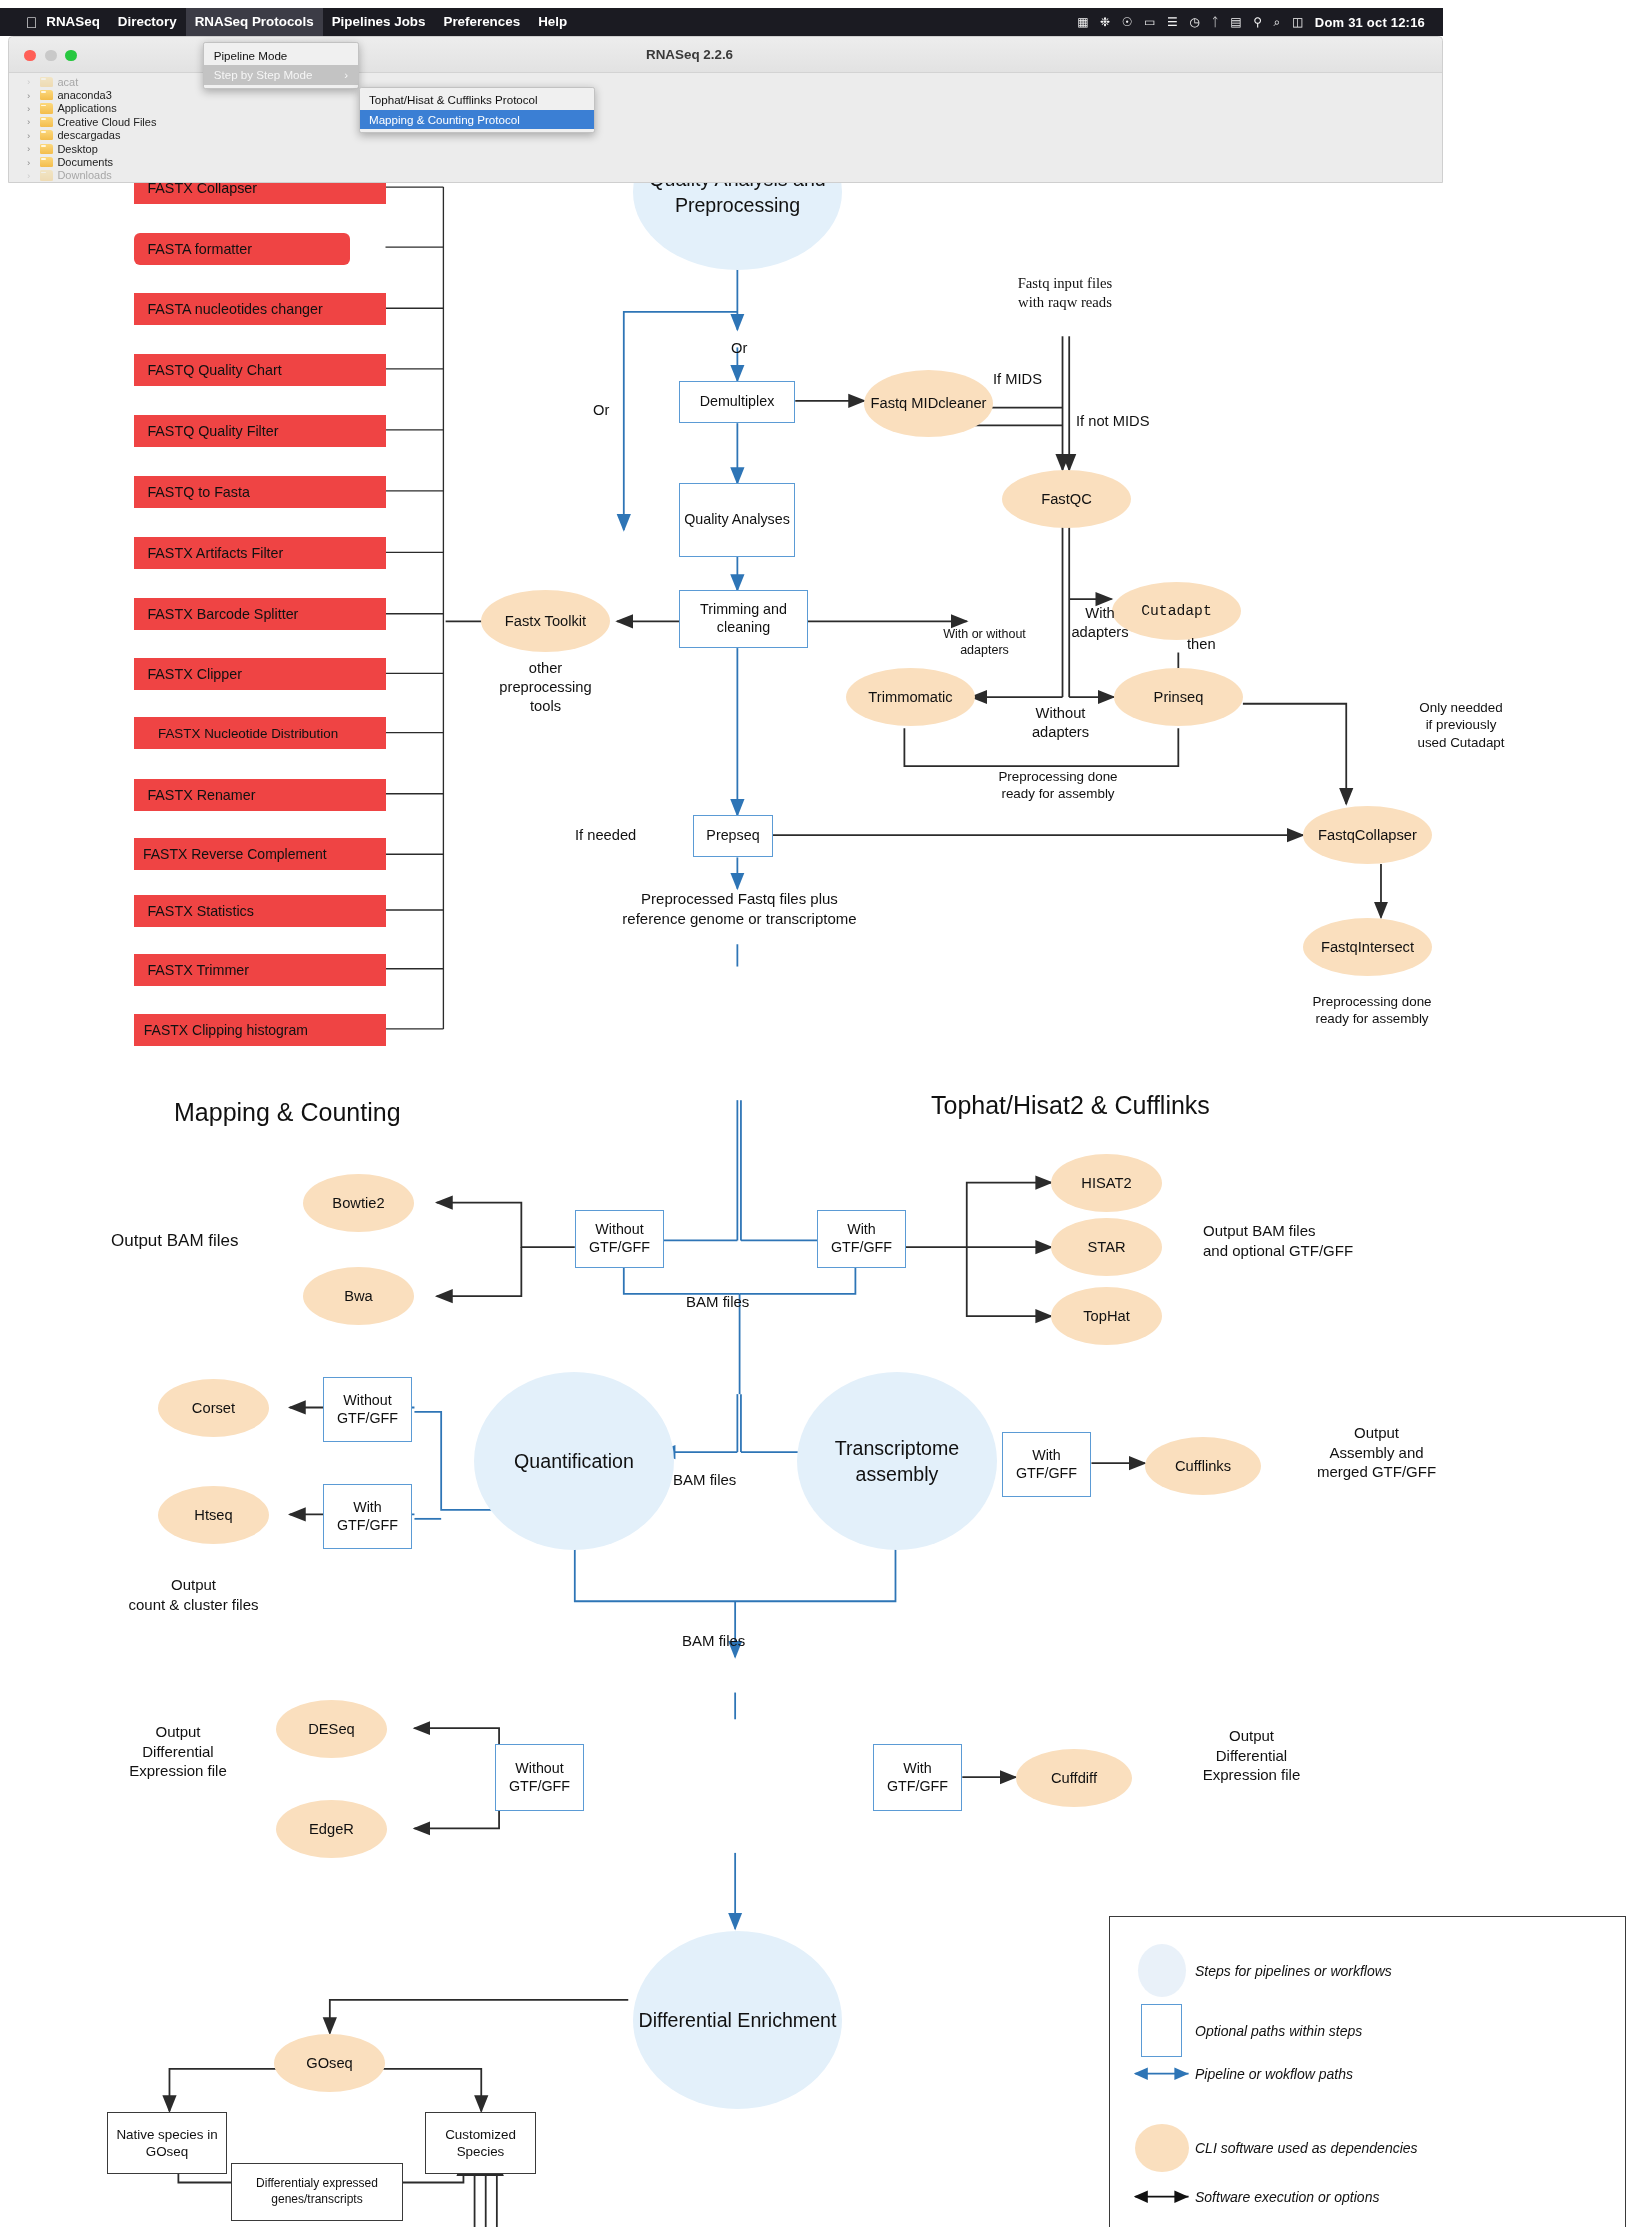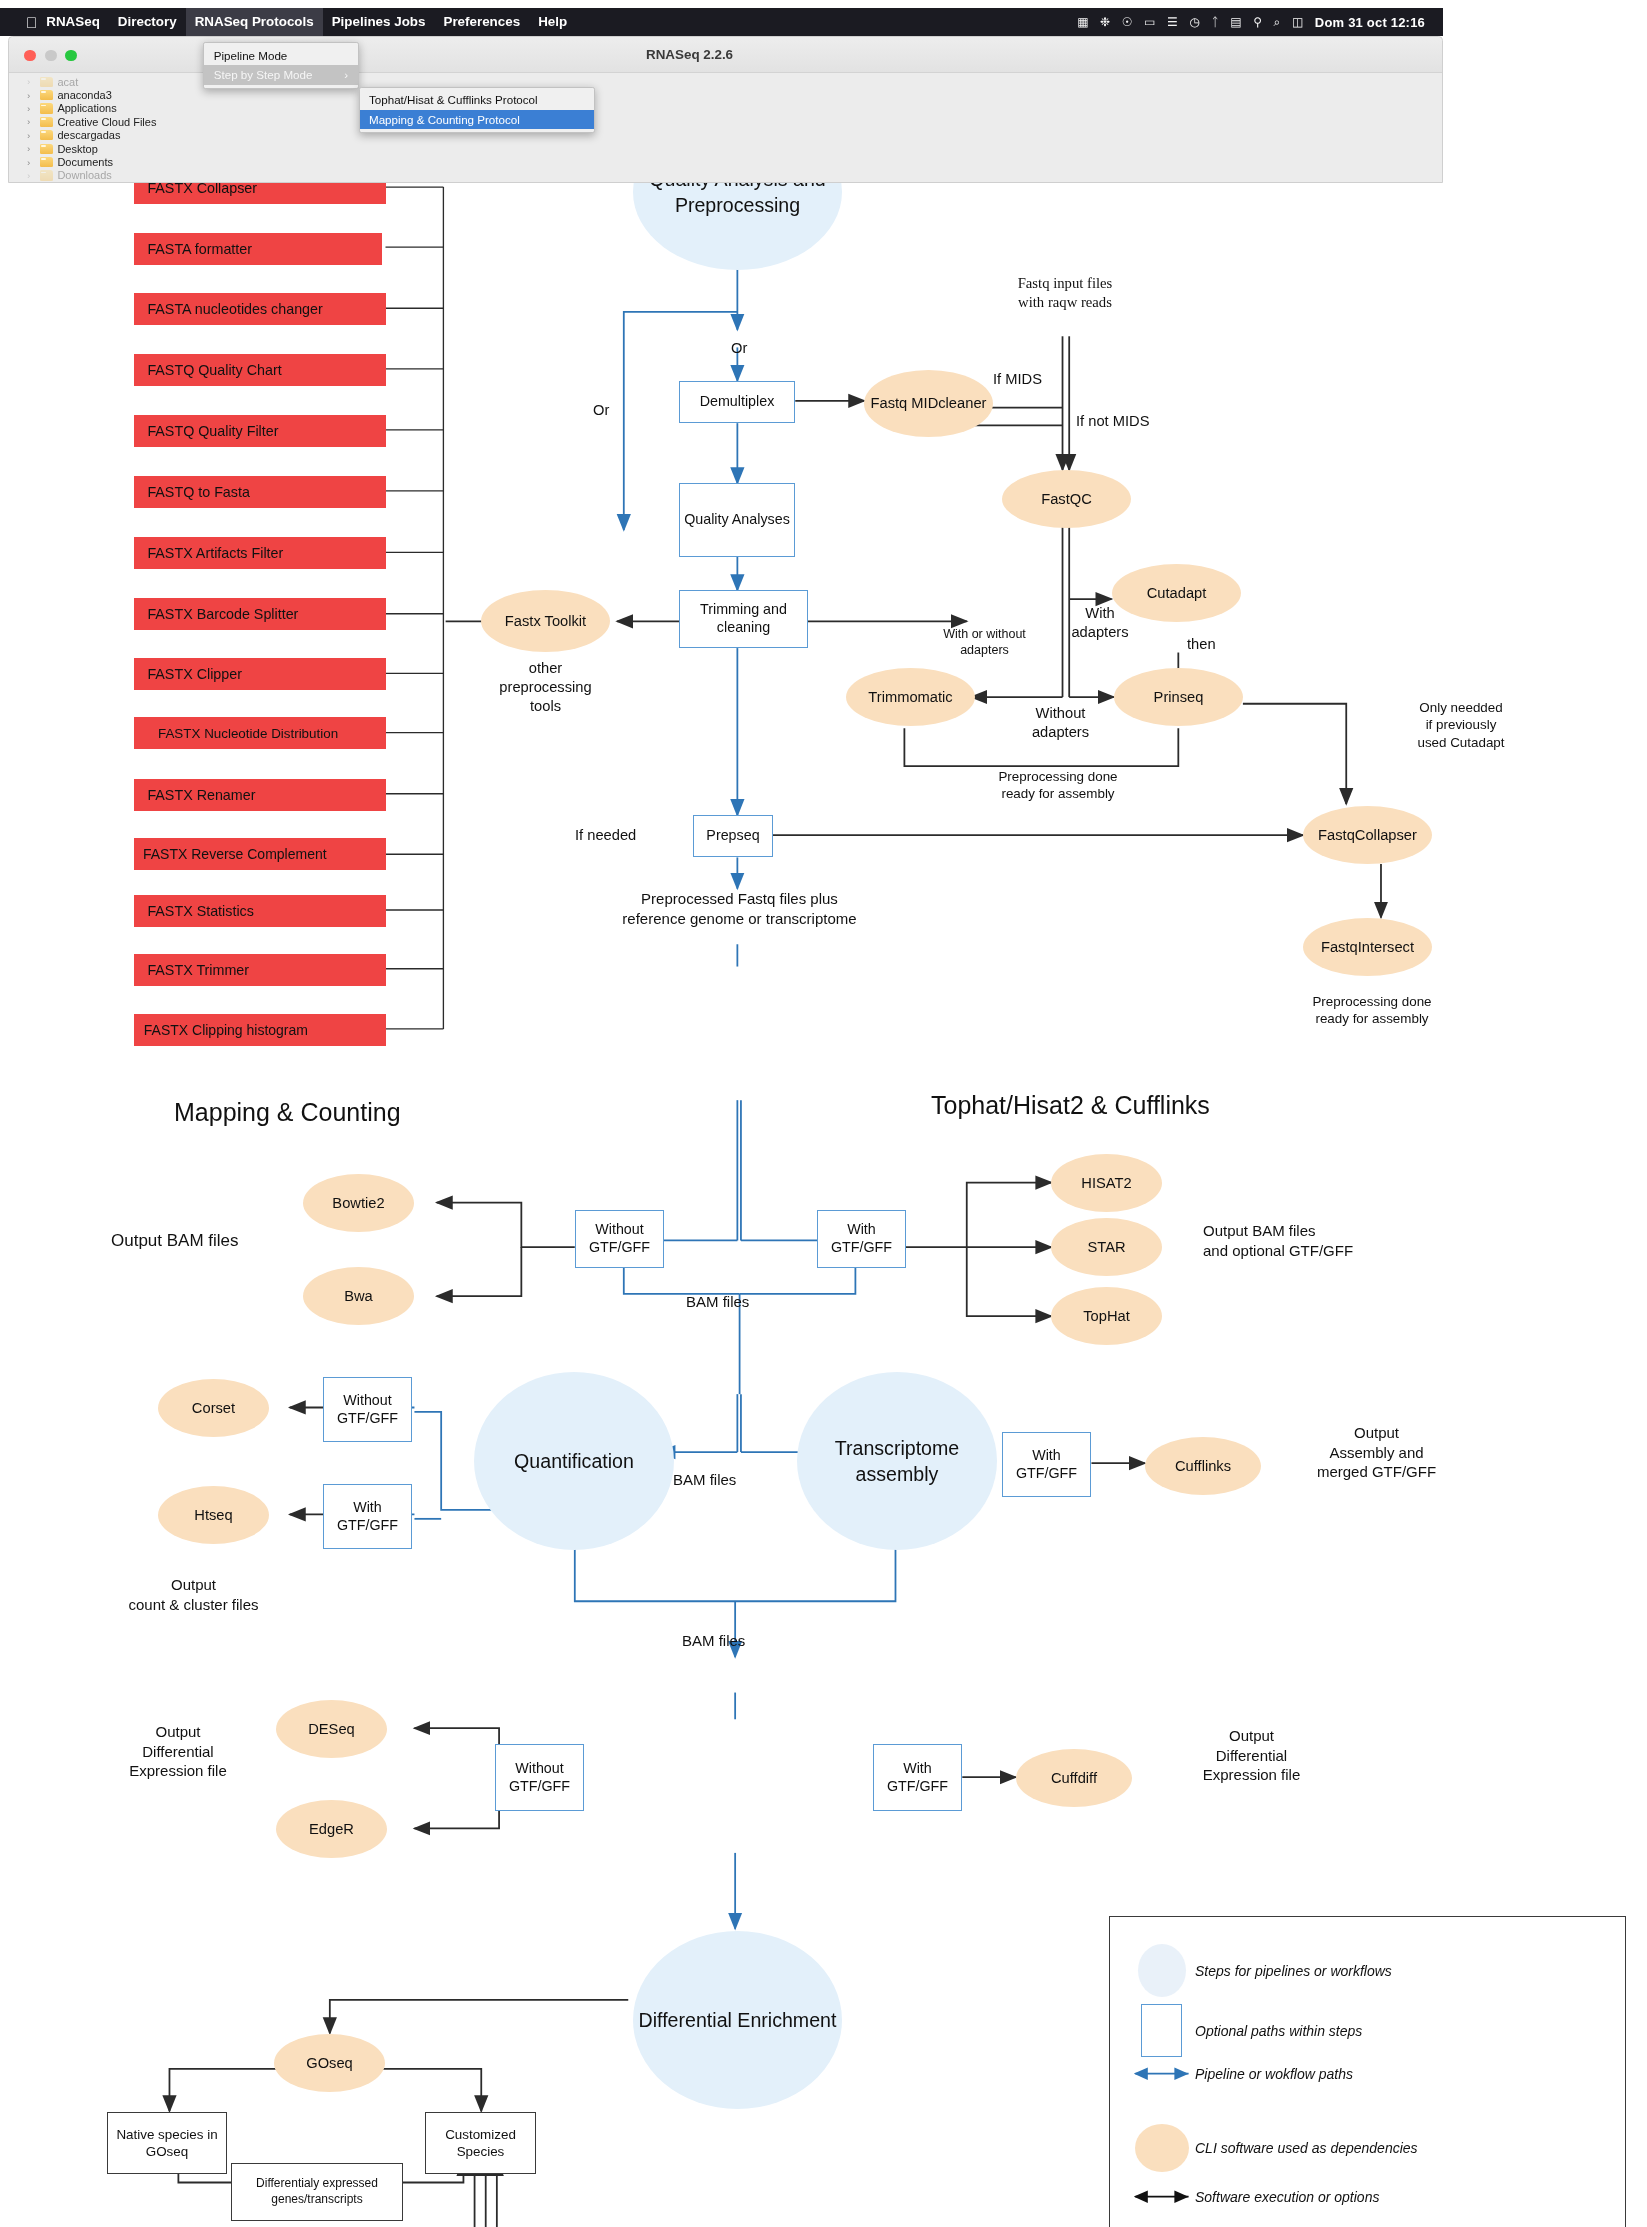--- a/index.html
+++ b/index.html
@@ -357,21 +357,21 @@
       <path d="M865,1918 L995,1918"></path>
     <path d="M865,2043 L995,2043"></path>
       <path d="M865,2175 L995,2175"></path>
     <path d="M865,2310 L995,2310"></path>
   </g>
 </svg>
 
 <div id="nodes">
 
   <div class="node toolbox" style="left:134px;top:172px;width:252px;height:32px;">FASTX Collapser</div>
-  <div class="node toolbox" style="left:134px;top:233px;width:248px;height:32px;">FASTA formatter</div>
+  <div class="node toolbox" style="left:134px;top:233px;width:216px;height:32px;border-radius:6px;">FASTA formatter</div>
   <div class="node toolbox" style="left:134px;top:293px;width:252px;height:32px;">FASTA nucleotides changer</div>
   <div class="node toolbox" style="left:134px;top:354px;width:252px;height:32px;">FASTQ Quality  Chart</div>
   <div class="node toolbox" style="left:134px;top:415px;width:252px;height:32px;">FASTQ Quality Filter</div>
   <div class="node toolbox" style="left:134px;top:476px;width:252px;height:32px;">FASTQ to Fasta</div>
   <div class="node toolbox" style="left:134px;top:537px;width:252px;height:32px;">FASTX Artifacts Filter</div>
   <div class="node toolbox" style="left:134px;top:598px;width:252px;height:32px;">FASTX Barcode Splitter</div>
   <div class="node toolbox" style="left:134px;top:658px;width:252px;height:32px;">FASTX Clipper</div>
   <div class="node toolbox" style="left:134px;top:717px;width:252px;height:32px;padding-left:24px;font-size:13.4px;">FASTX Nucleotide Distribution</div>
   <div class="node toolbox" style="left:134px;top:779px;width:252px;height:32px;">FASTX Renamer</div>
   <div class="node toolbox" style="left:134px;top:838px;width:252px;height:32px;padding-left:9px;font-size:14px;">FASTX Reverse Complement</div>
@@ -415,21 +415,21 @@
   <div class="node plainbox" style="left:107px;top:2112px;width:120px;height:62px;">Native species
 in GOseq</div>
   <div class="node plainbox" style="left:425px;top:2112px;width:111px;height:62px;">Customized
 Species</div>
   <div class="node plainbox" style="left:231px;top:2163px;width:172px;height:58px;font-size:12px;">Differentialy expressed
 genes/transcripts</div>
 
   <div class="node cli" style="left:864px;top:370px;width:129px;height:67px;">Fastq
 MIDcleaner</div>
   <div class="node cli" style="left:1002px;top:470px;width:129px;height:58px;">FastQC</div>
-  <div class="node cli" style="left:1112px;top:564px;width:129px;height:58px;">Cutadapt</div>
+  <div class="node cli" style="left:1112px;top:582px;width:129px;height:58px;font-family:Liberation Mono, monospace;">Cutadapt</div>
   <div class="node cli" style="left:846px;top:668px;width:129px;height:58px;">Trimmomatic</div>
   <div class="node cli" style="left:1114px;top:668px;width:129px;height:58px;">Prinseq</div>
   <div class="node cli" style="left:481px;top:590px;width:129px;height:62px;">Fastx Toolkit</div>
   <div class="node cli" style="left:1303px;top:806px;width:129px;height:58px;">FastqCollapser</div>
   <div class="node cli" style="left:1303px;top:918px;width:129px;height:58px;">FastqIntersect</div>
   <div class="node cli" style="left:303px;top:1174px;width:111px;height:58px;">Bowtie2</div>
   <div class="node cli" style="left:303px;top:1267px;width:111px;height:58px;">Bwa</div>
   <div class="node cli" style="left:1051px;top:1154px;width:111px;height:58px;">HISAT2</div>
   <div class="node cli" style="left:1051px;top:1218px;width:111px;height:58px;">STAR</div>
   <div class="node cli" style="left:1051px;top:1287px;width:111px;height:58px;">TopHat</div>

